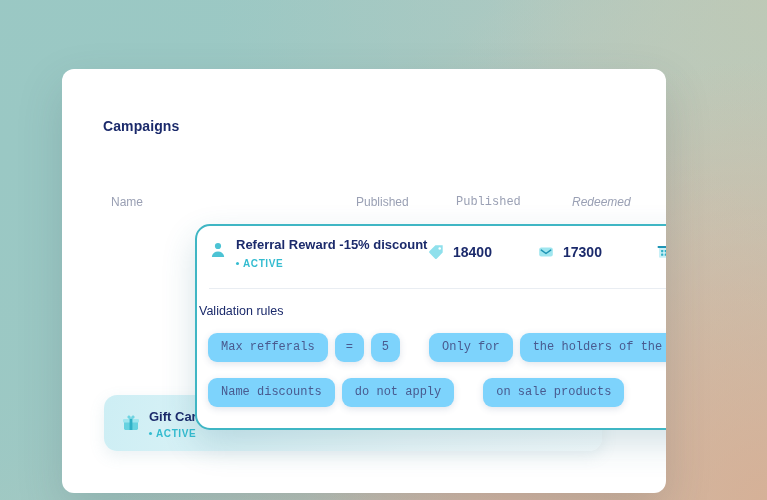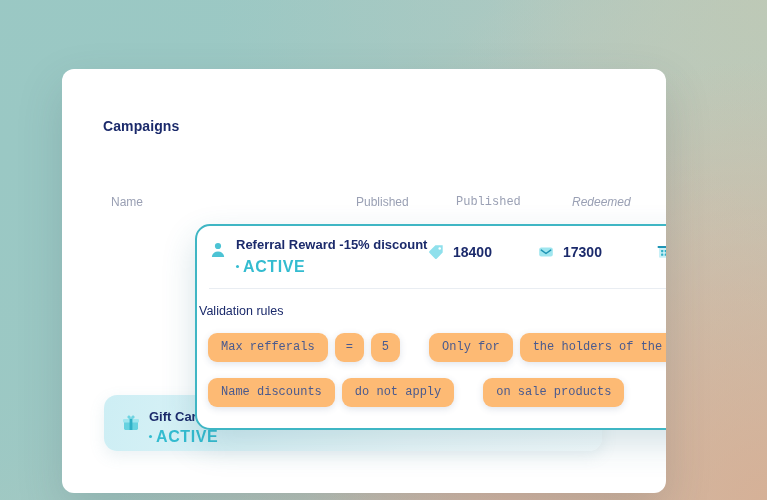--- a/index.html
+++ b/index.html
@@ -115,21 +115,21 @@
   }
   .camp-name {
     position: absolute;
     font-size: 13px;
     font-weight: bold;
     color: #1b2a6b;
     white-space: nowrap;
   }
   .camp-status {
     position: absolute;
-    font-size: 16px;
+    font-size: 10px;
     font-weight: bold;
     color: #34bcd0;
     letter-spacing: 0.6px;
     white-space: nowrap;
   }
   .camp-status .dot {
     display: inline-block;
     width: 3px;
     height: 3px;
     border-radius: 50%;
@@ -168,21 +168,21 @@
     align-items: center;
     gap: 7px;
   }
   .rule-row.r1 { left: 11px; top: 107px; }
   .rule-row.r2 { left: 11px; top: 152px; }
 
   .chip {
     font-family: "Liberation Mono", "DejaVu Sans Mono", monospace;
     font-size: 12px;
     color: #495a8f;
-    background: #fdba74;
+    background: #7dd3fc;
     border-radius: 9px;
     padding: 8px 13px;
     box-shadow: 0 2px 7px rgba(60, 90, 130, 0.16);
     white-space: nowrap;
     line-height: 1.1;
   }
   .chip.narrow { padding: 8px 11px; }
   .rule-gap { width: 15px; }
 </style>
 </head>

